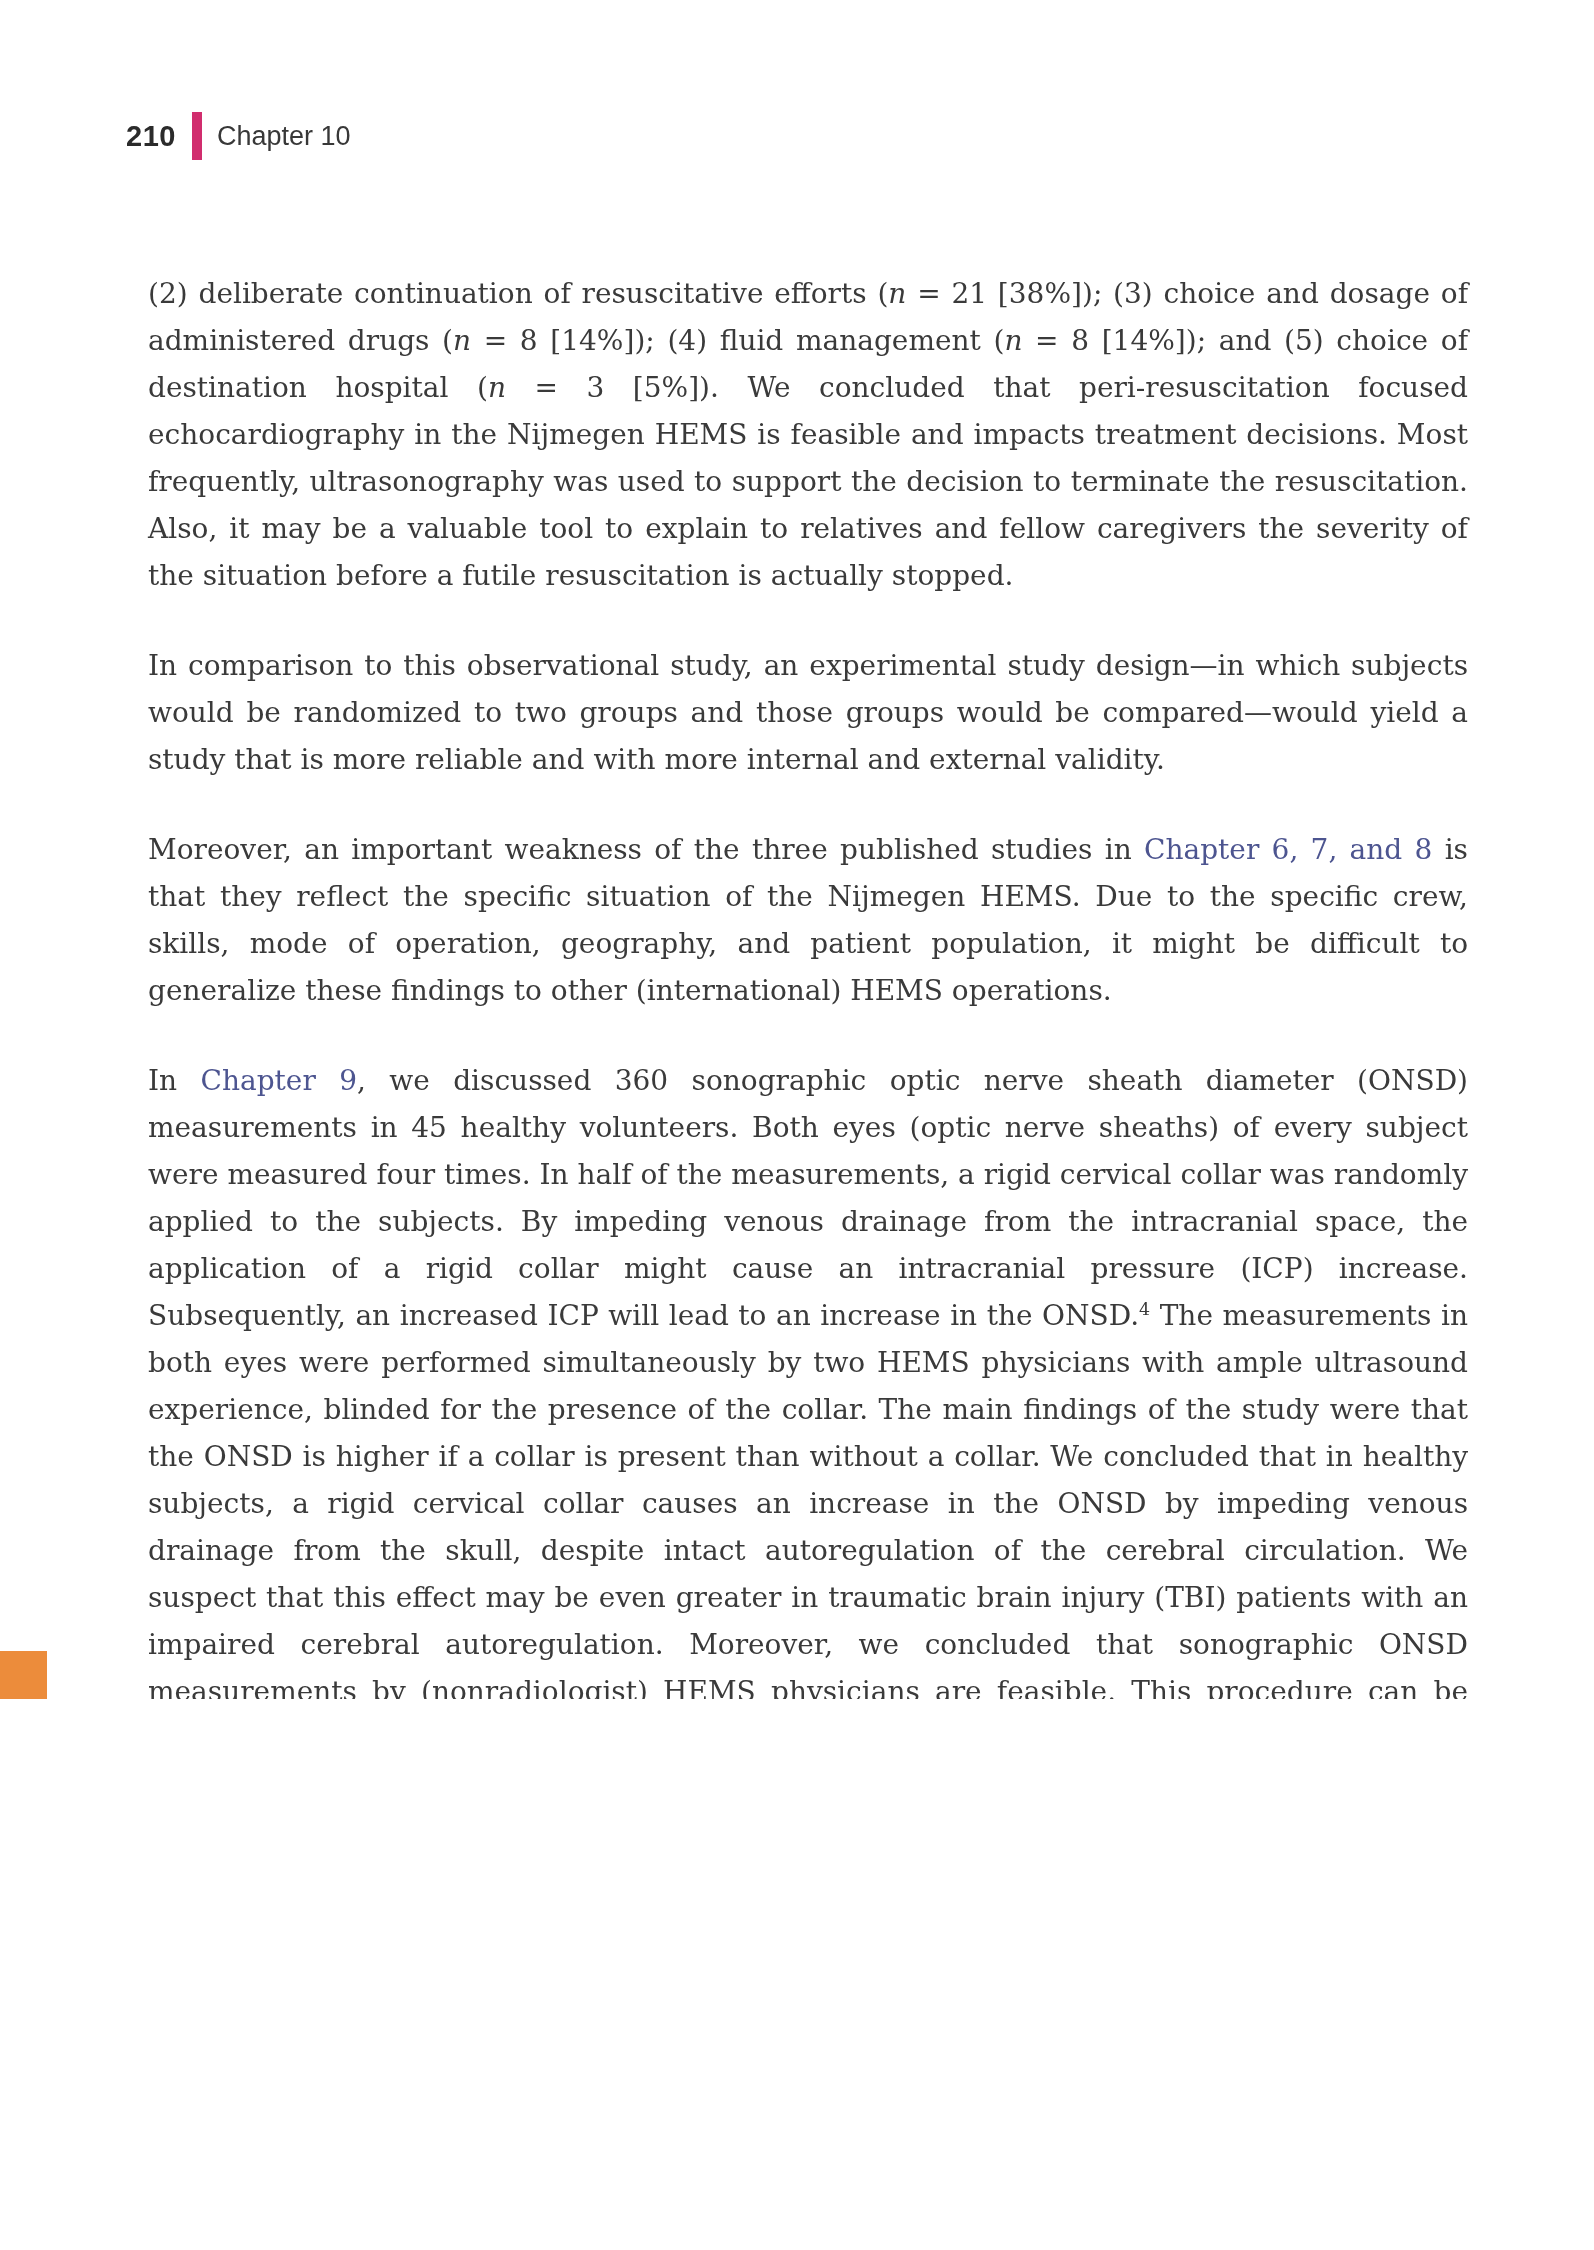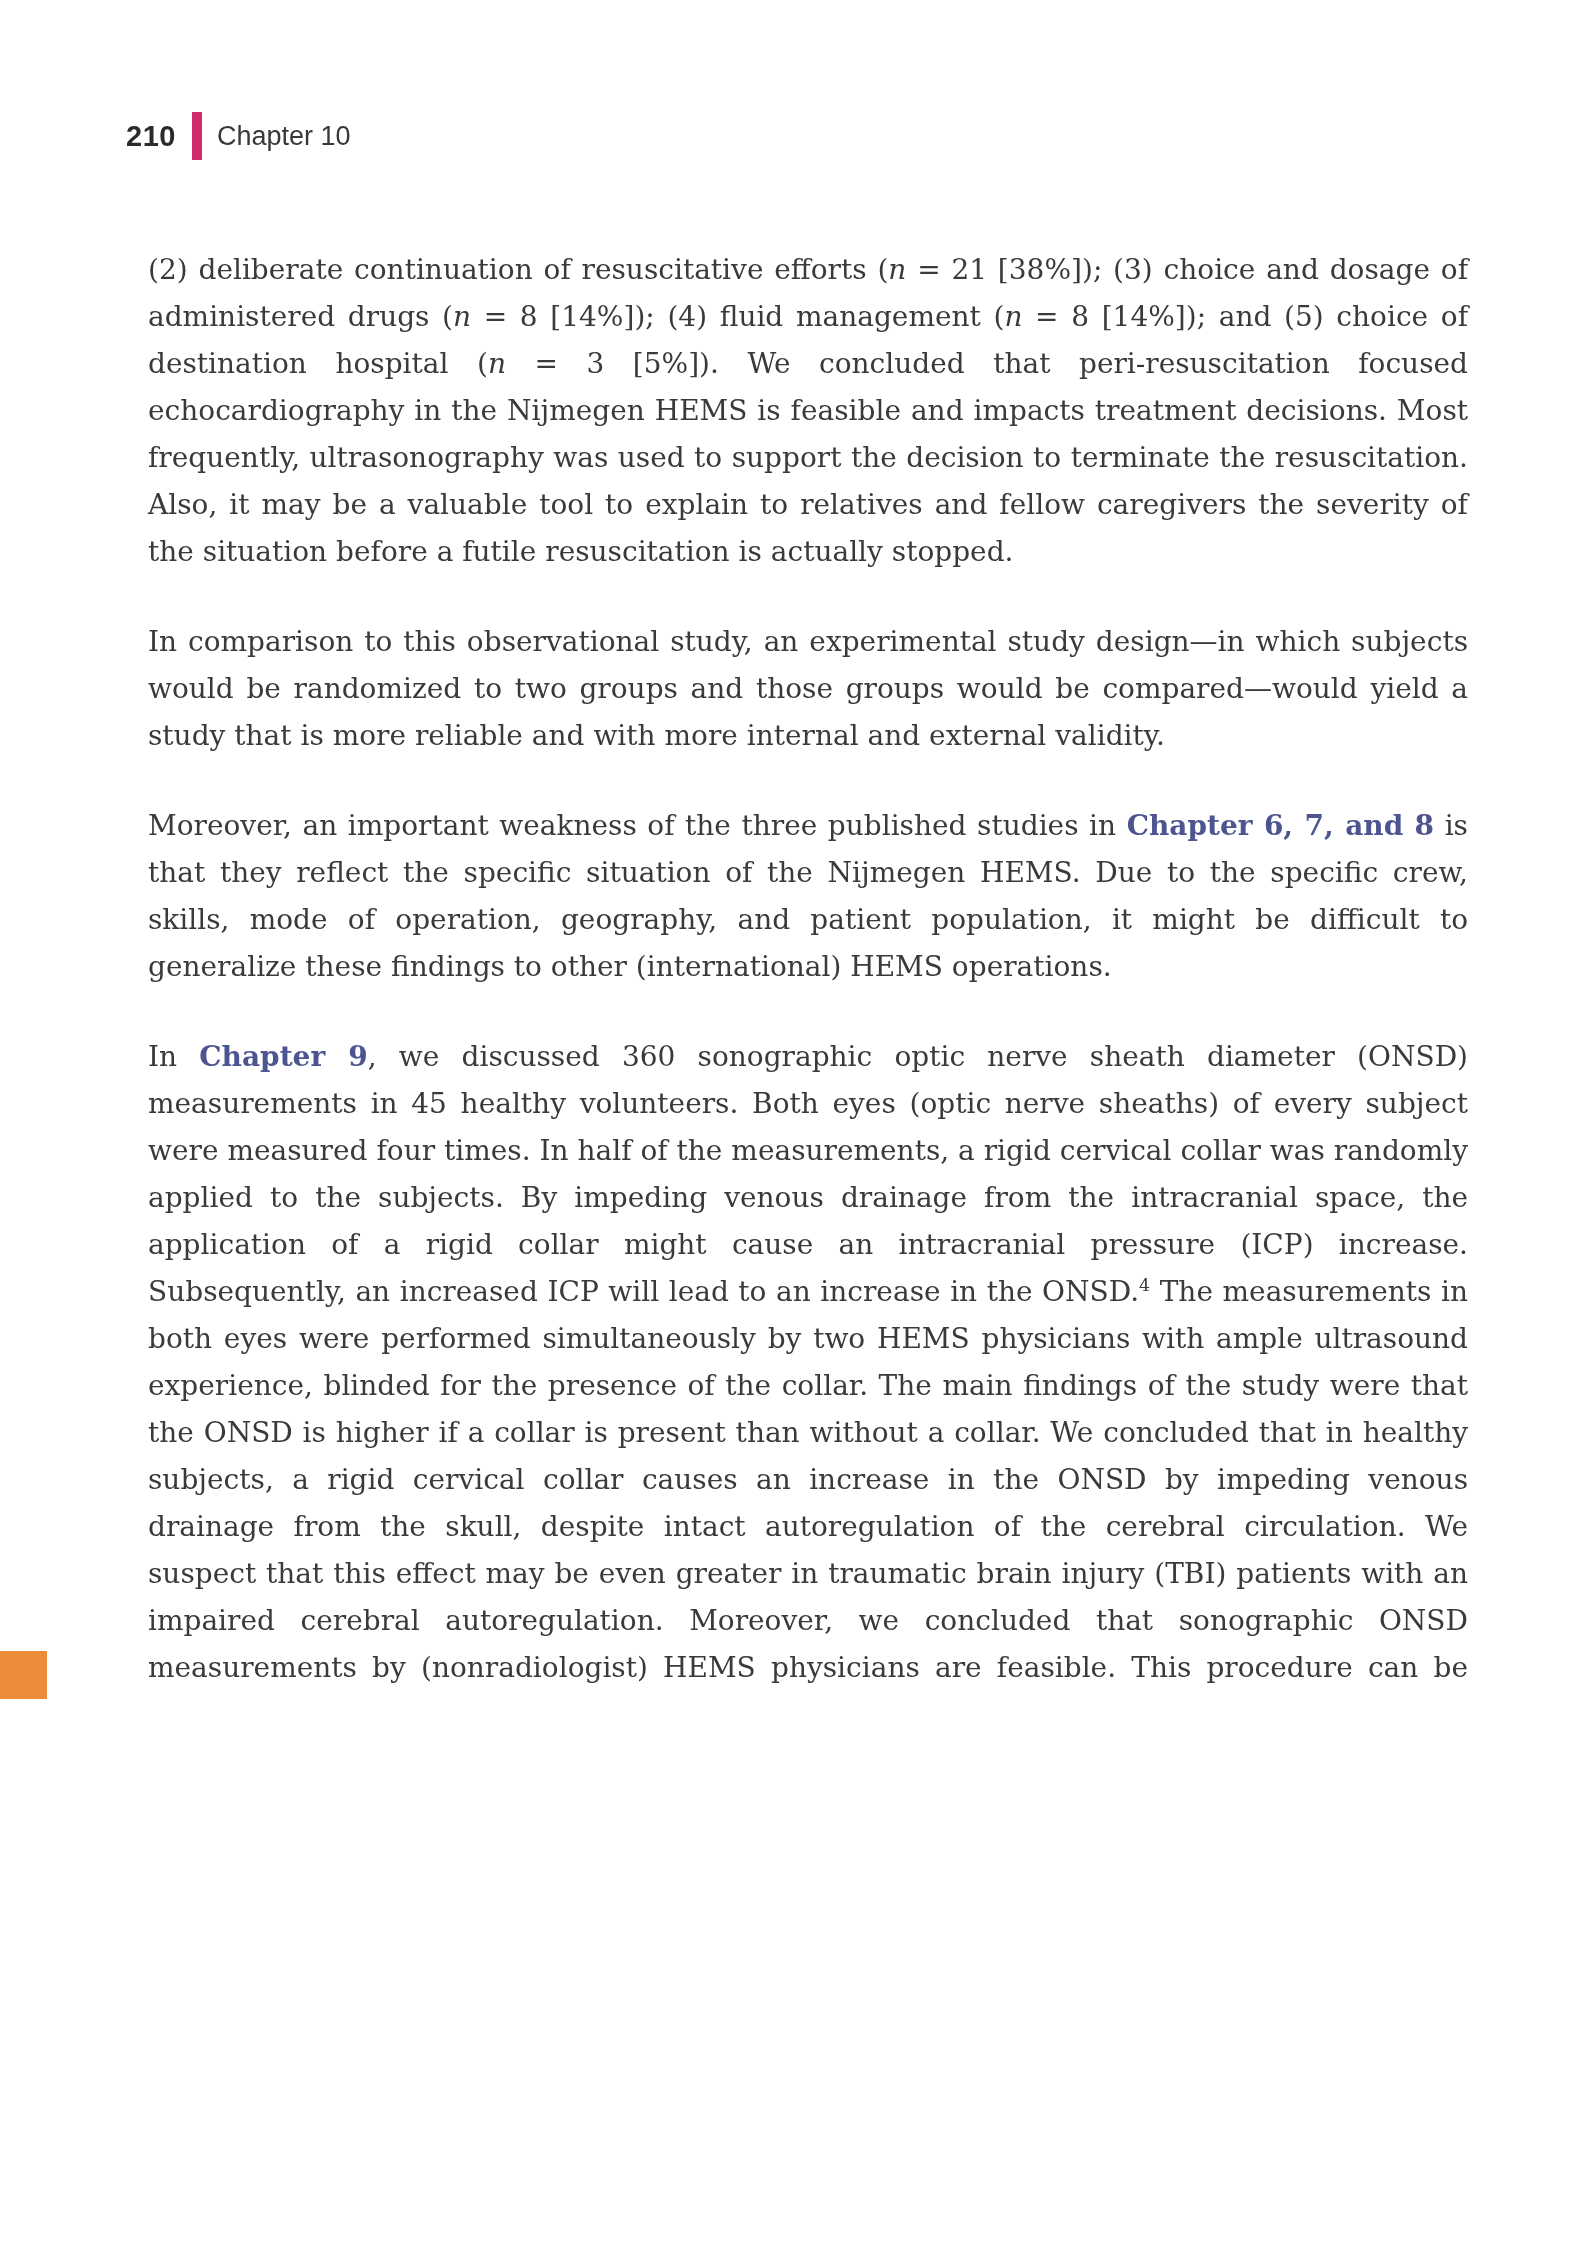--- a/index.html
+++ b/index.html
@@ -42,35 +42,35 @@
   }
   .chapter-title{
     font-size:27px;
     font-weight:400;
     color:#383838;
     text-align:right;
   }
   
   .content{
     position:absolute;
-    top:246px;
+    top:270px;
     left:148px;
     width:1320px;
     font-size:28px;
     line-height:47px;
     text-align:justify;
     color:var(--text-color);
   }
   .para{margin-bottom:43px;}
   .para:last-child{margin-bottom:16px;}
   .seg{white-space:pre-wrap;}
   .seg-italic{font-style:italic;}
   .ref-link{
     color:var(--link-blue);
-    font-weight:700;
+    font-weight:400;
   }
   .seg-sup{
     vertical-align:super;
     font-size:0.62em;
     line-height:0;
   }
   
   .orange-tab{
     position:absolute;
     left:0;

